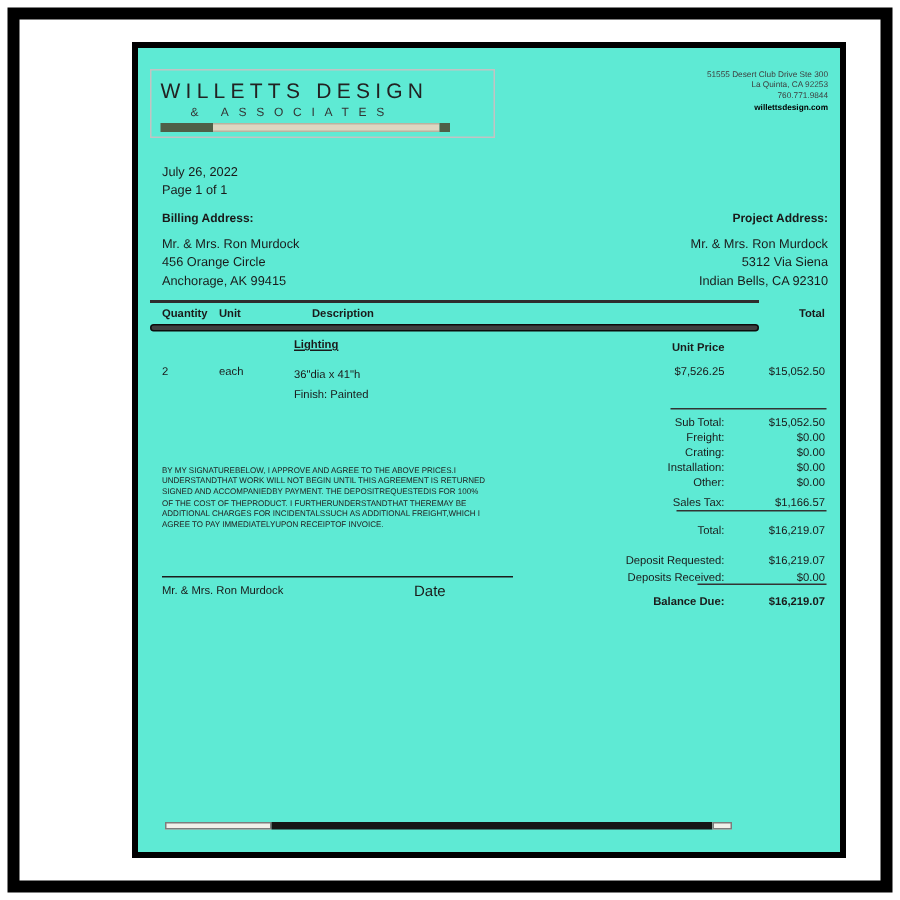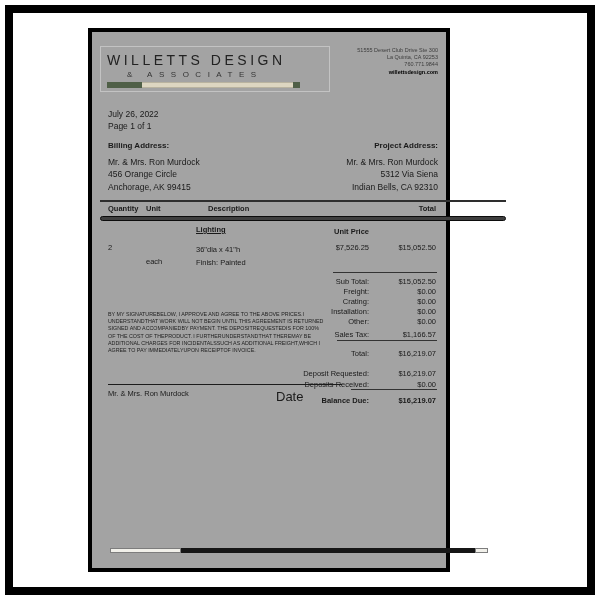--- a/index.html
+++ b/index.html
@@ -1,20 +1,20 @@
 <!DOCTYPE html>
 <html><head>
 <meta charset="utf-8">
 <style>
   * { margin:0; padding:0; box-sizing:border-box; }
   html,body { width:600px; height:600px; background:#ffffff; }
   body { position:relative; font-family:"Liberation Sans", sans-serif; color:#1a1a1a; overflow:hidden; }
   .abs { position:absolute; }
   .outer-frame { position:absolute; inset:5px; border:8px solid #000; }
-  .doc { position:absolute; left:88px; top:28px; width:362px; height:544px; border:4px solid #000; background:#a3a3a3; }
+  .doc { position:absolute; left:88px; top:28px; width:476px; height:544px; border:4px solid #000; background:#5eead4; }
   .inner { position:relative; width:100%; height:100%; }
 
   
   .logo-box { left:8px; top:14px; width:230px; height:46px; border:1px solid #c3c3c3; padding:5px 0 0 6px; }
   .logo-name { font-size:14px; letter-spacing:3.5px; white-space:nowrap; color:#222; }
   .logo-sub { font-size:8px; letter-spacing:6.5px; white-space:nowrap; margin:2px 0 0 20px; color:#333; }
   .logo-bar { margin-top:3px; width:193px; height:6px; display:flex; }
   .seg-green1 { width:35px; background:#4f5f47; }
   .seg-tan { flex:1; background:#ddd6c1; border-top:1px solid #b9b3a0; border-bottom:1px solid #b9b3a0; }
   .seg-green2 { width:7px; background:#4f5f47; }
@@ -49,21 +49,21 @@
   .t-value { position:absolute; right:10px; white-space:nowrap; }
   .bold { font-weight:bold; }
 
   
   .disclaimer { left:16px; top:279px; font-size:5.5px; line-height:7.2px; color:#222; transform:scaleX(0.97); transform-origin:left top; }
   .disclaimer div { white-space:nowrap; }
 
   
   .sig-line { left:16px; top:352px; width:234px; height:1px; background:#1c1c1c; }
   .sig-name { left:16px; top:357px; font-size:7.5px; }
-  .sig-date { left:184px; top:357px; font-size:13px; }
+  .sig-date { left:184px; top:357px; font-size:10px; }
 
   
   .footer-bar { left:18px; top:516px; width:378px; height:5px; display:flex; }
   .f-light1 { width:71px; background:#f1f0ea; border:1px solid #7d7d7d; }
   .f-black { flex:1; background:#161616; }
   .f-light2 { width:13px; background:#f1f0ea; border:1px solid #7d7d7d; }
 </style>
 </head>
 <body>
 
@@ -114,21 +114,21 @@
     <div class="abs th" style="left:54px;">Unit</div>
     <div class="abs th" style="left:116px;">Description</div>
     <div class="abs th ralign" style="right:77px;margin-top:23px;">Unit Price</div>
     <div class="abs th ralign" style="right:10px;">Total</div>
     <div class="abs thick-bar"></div>
 
     <div class="abs section-head">Lighting</div>
 
     <div>
       <div class="abs cell" style="left:16px; top:211px;">2</div>
-      <div class="abs cell" style="left:54px; top:225px;">each</div>
+      <div class="abs cell" style="left:54px; top:211px;">each</div>
       <div class="abs cell desc-lines" style="left:104px; top:211px;">
         <div>36"dia x 41"h</div>
         <div>Finish: Painted</div>
       </div>
       <div class="abs cell ralign" style="right:77px; top:211px;">$7,526.25</div>
       <div class="abs cell ralign" style="right:10px; top:211px;">$15,052.50</div>
     </div>
 
     <div class="abs t-line" style="right:9px; top:240px; width:104px;"></div>
 

